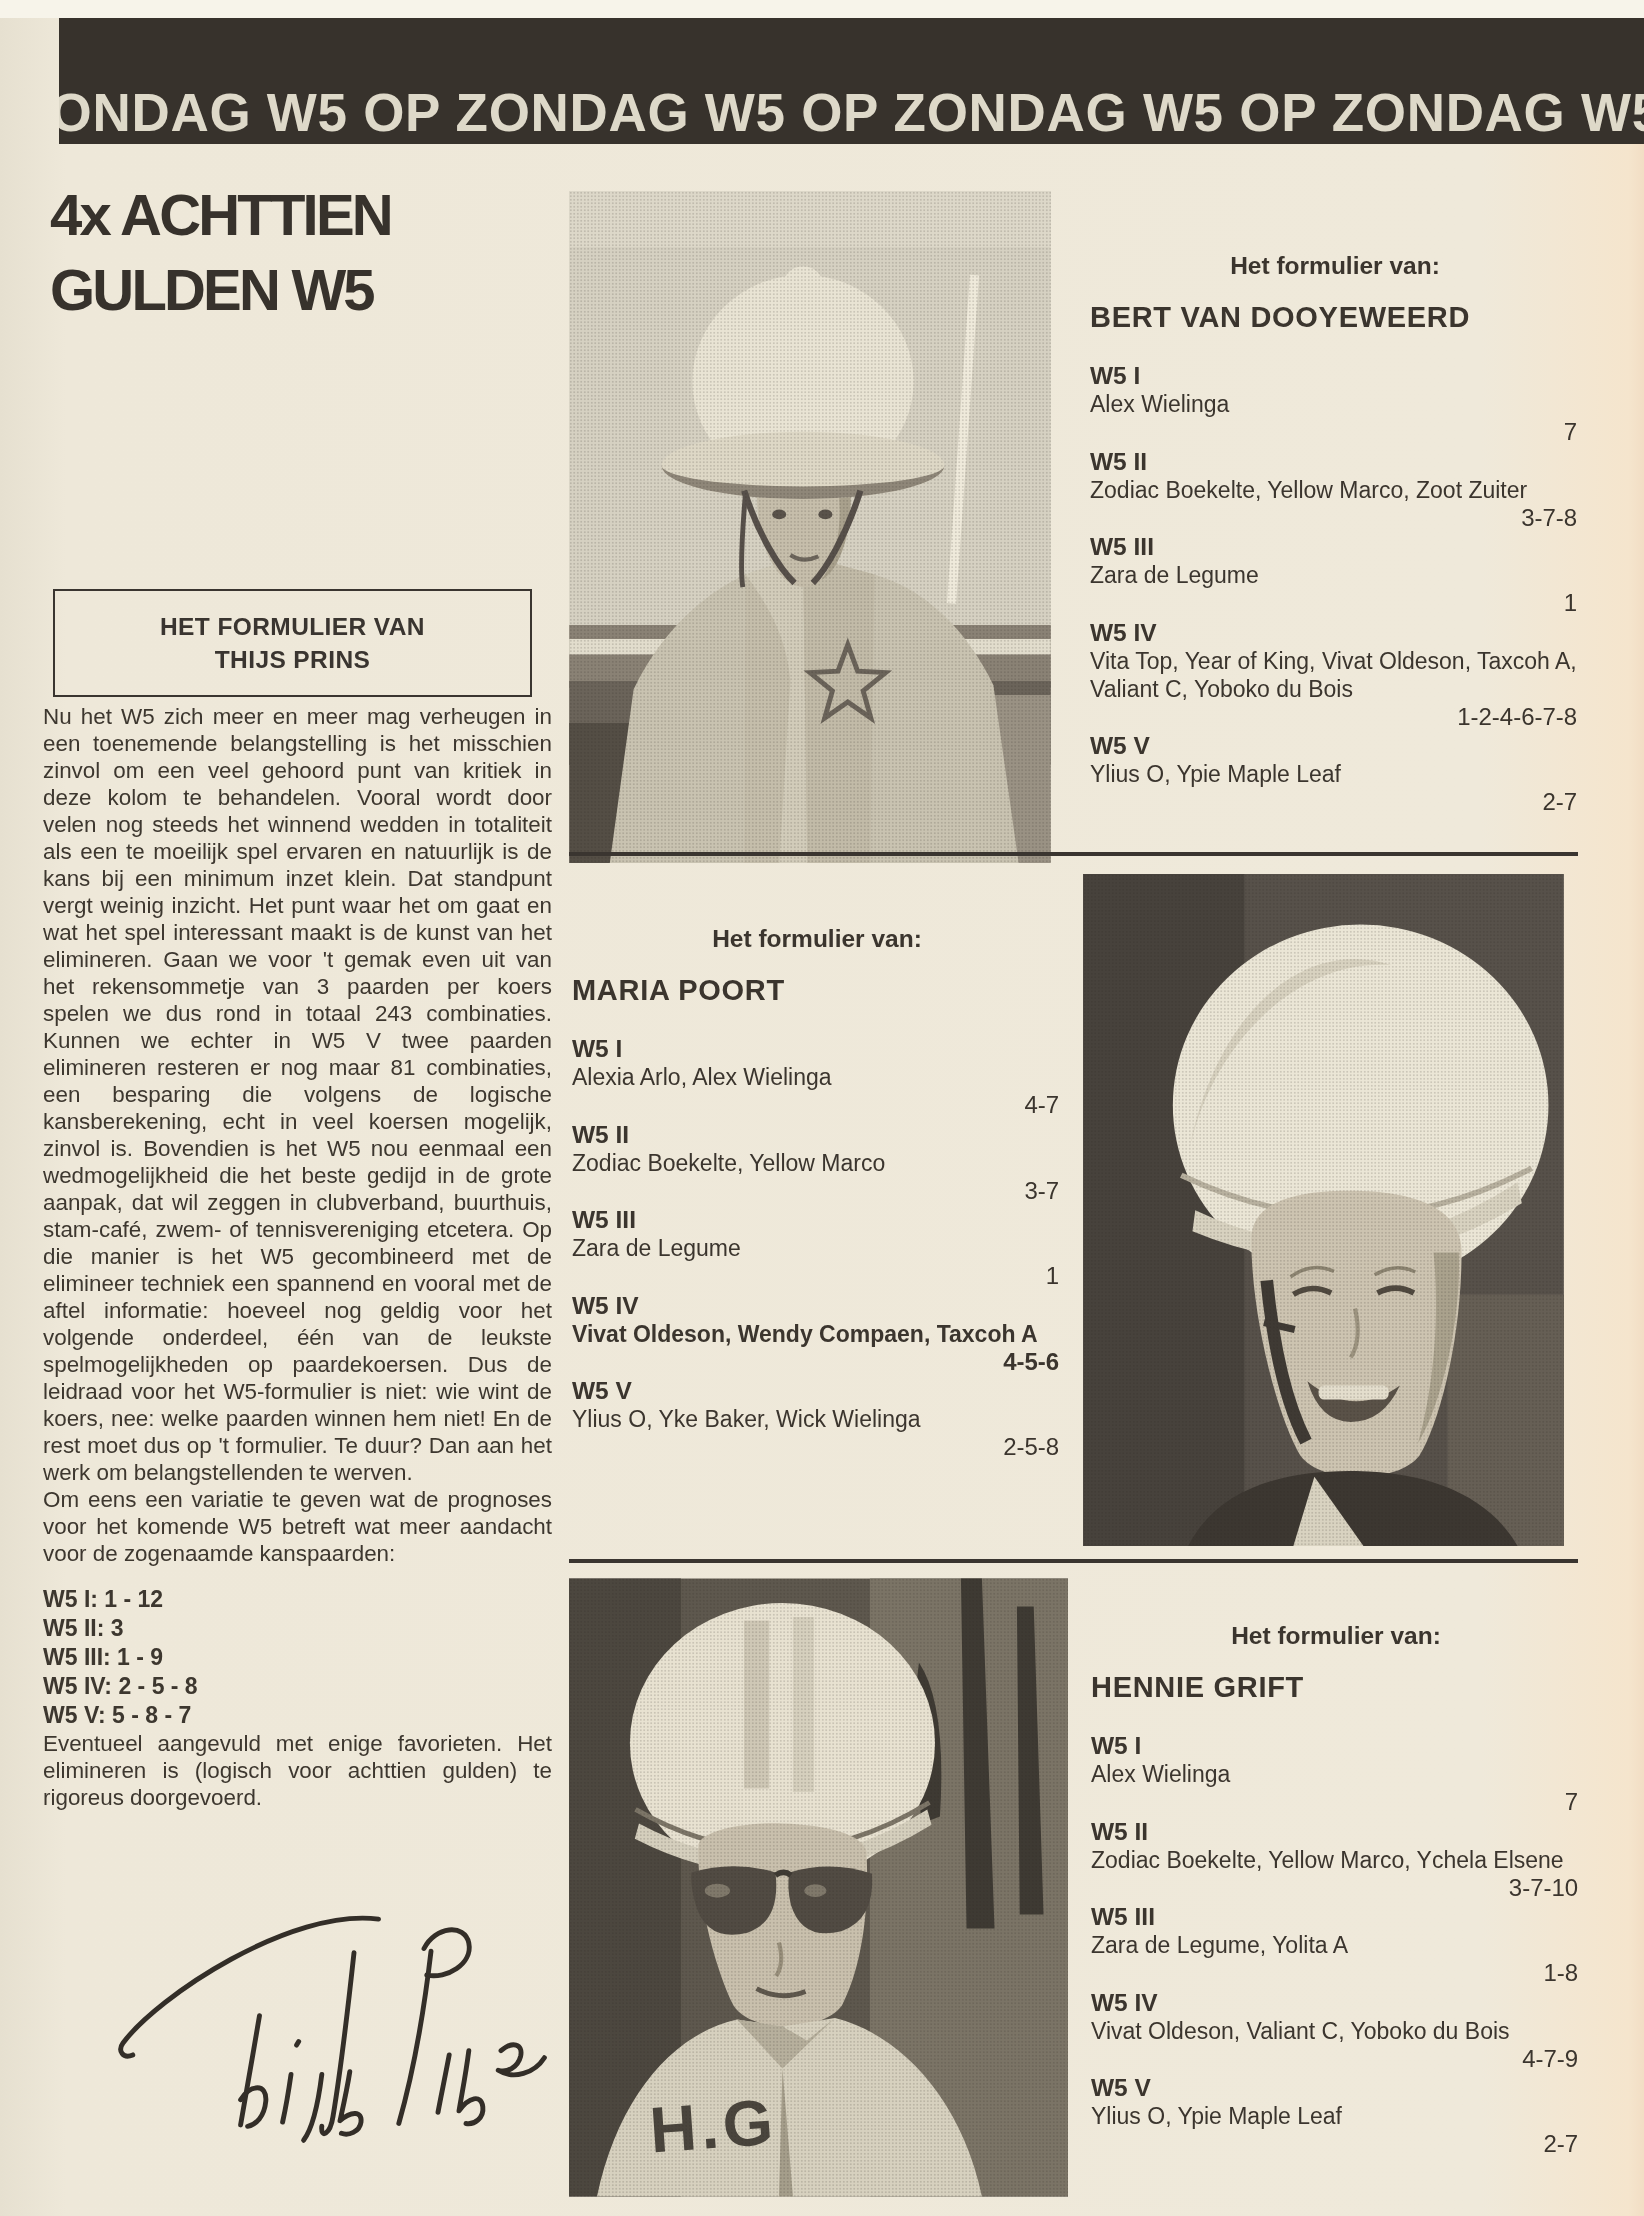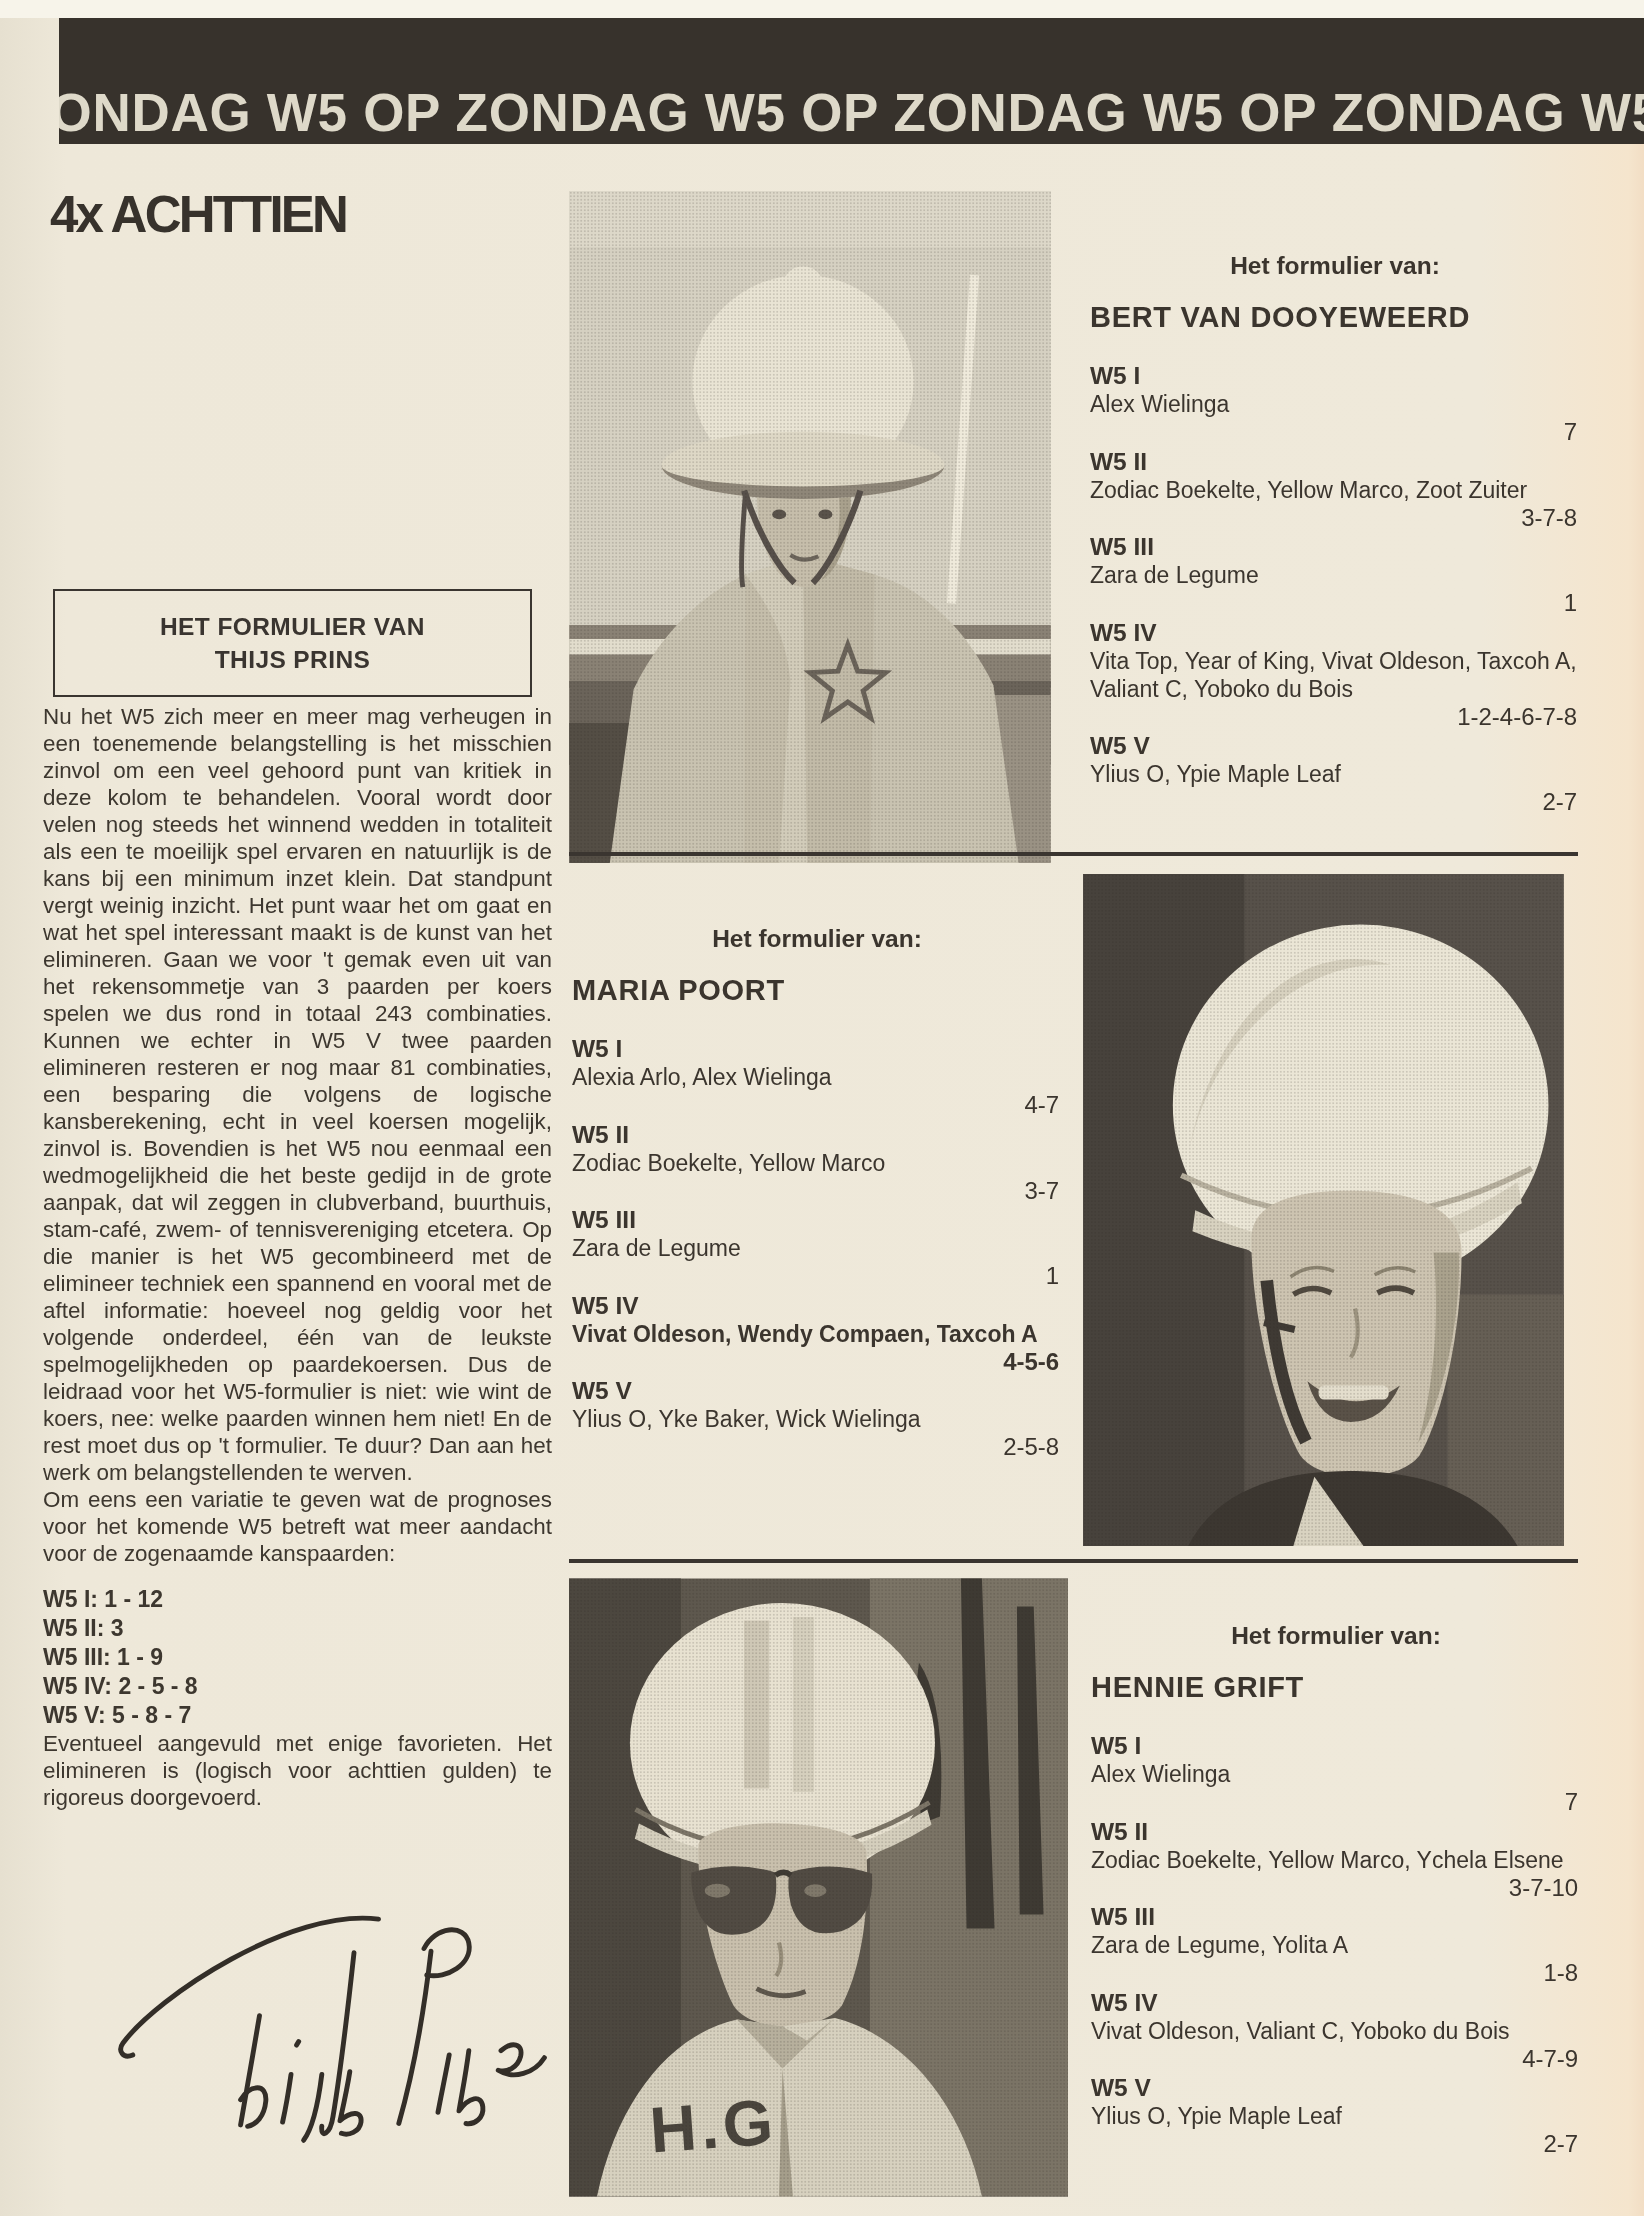--- a/index.html
+++ b/index.html
@@ -13,21 +13,21 @@
     position:absolute;left:59px;top:18px;width:1586px;height:126px;
     background:#37322c;overflow:hidden;
   }
   .banner .banner-text{
     position:absolute;left:-8.4px;bottom:1.4px;white-space:nowrap;
     font-weight:700;font-size:53px;letter-spacing:0.7px;color:#ded9c9;
     font-family:"Liberation Sans",sans-serif;
   }
   .headline{
     position:absolute;left:50px;top:177px;
-    font-weight:700;font-size:51px;line-height:75px;letter-spacing:-2.8px;color:#37322c;
+    font-weight:700;font-size:58px;line-height:75px;letter-spacing:-2.8px;color:#37322c;
     white-space:nowrap;
   }
   .box-title{
     position:absolute;left:53px;top:589px;width:475px;height:104px;
     border:2.8px solid #3a3530;display:flex;flex-direction:column;align-items:center;justify-content:center;
     font-weight:700;font-size:24.5px;line-height:33px;text-align:center;color:#3a3530;letter-spacing:0.4px;
   }
   .bodycopy{
     position:absolute;left:43px;top:703px;width:509px;
     font-size:22.4px;line-height:27px;text-align:justify;color:#3d372f;
@@ -60,20 +60,21 @@
 <div class="page">
 
   <div class="top-strip"></div>
 
   <div class="banner">
     <div class="banner-text">ONDAG W5 OP ZONDAG W5 OP ZONDAG W5 OP ZONDAG W5 OP ZOND</div>
   </div>
 
   <div class="headline">
     <div>4x ACHTTIEN</div>
+    <div>GULDEN W5</div>
   </div>
 
   <div class="box-title">
     <div>HET FORMULIER VAN</div>
     <div>THIJS PRINS</div>
   </div>
 
   <div class="bodycopy">
     <p>Nu het W5 zich meer en meer mag verheugen in een toenemende belangstelling is het misschien zinvol om een veel gehoord punt van kritiek in deze kolom te behandelen. Vooral wordt door velen nog steeds het winnend wedden in totaliteit als een te moeilijk spel ervaren en natuurlijk is de kans bij een minimum inzet klein. Dat standpunt vergt weinig inzicht. Het punt waar het om gaat en wat het spel interessant maakt is de kunst van het elimineren. Gaan we voor 't gemak even uit van het rekensommetje van 3 paarden per koers spelen we dus rond in totaal 243 combinaties. Kunnen we echter in W5 V twee paarden elimineren resteren er nog maar 81 combinaties, een besparing die volgens de logische kansberekening, echt in veel koersen mogelijk, zinvol is. Bovendien is het W5 nou eenmaal een wedmogelijkheid die het beste gedijd in de grote aanpak, dat wil zeggen in clubverband, buurthuis, stam-café, zwem- of tennisvereniging etcetera. Op die manier is het W5 gecombineerd met de elimineer techniek een spannend en vooral met de aftel informatie: hoeveel nog geldig voor het volgende onderdeel, één van de leukste spelmogelijkheden op paardekoersen. Dus de leidraad voor het W5-formulier is niet: wie wint de koers, nee: welke paarden winnen hem niet! En de rest moet dus op 't formulier. Te duur? Dan aan het werk om belangstellenden te werven.</p>
     <p>Om eens een variatie te geven wat de prognoses voor het komende W5 betreft wat meer aandacht voor de zogenaamde kanspaarden:</p>

